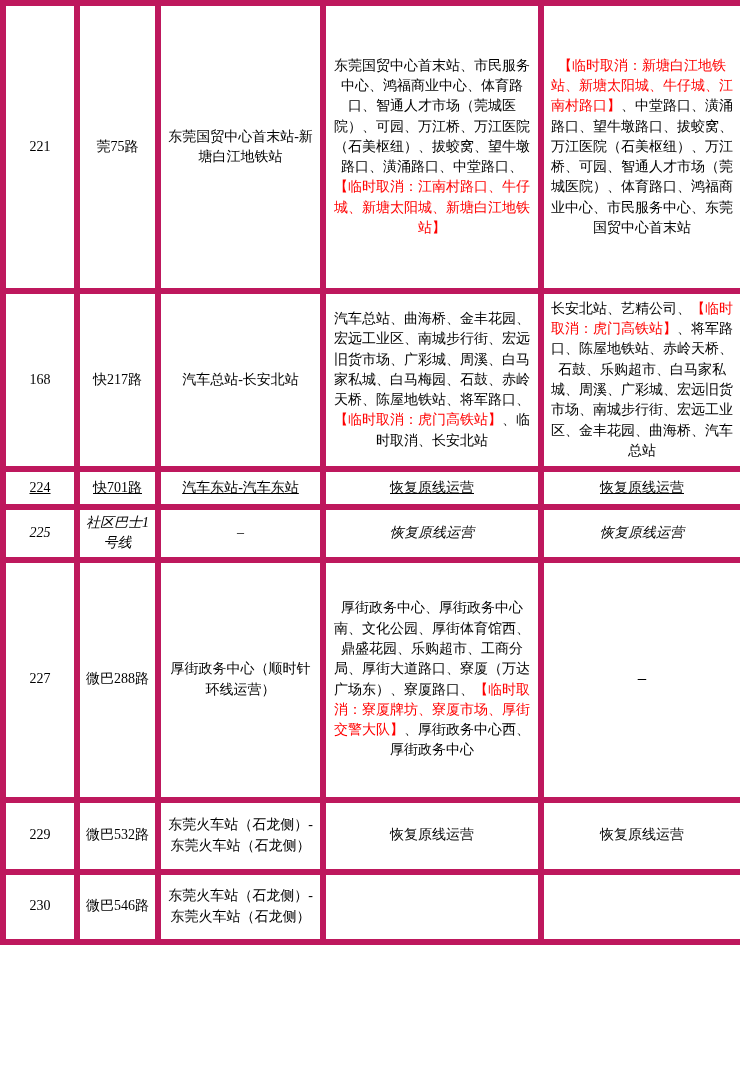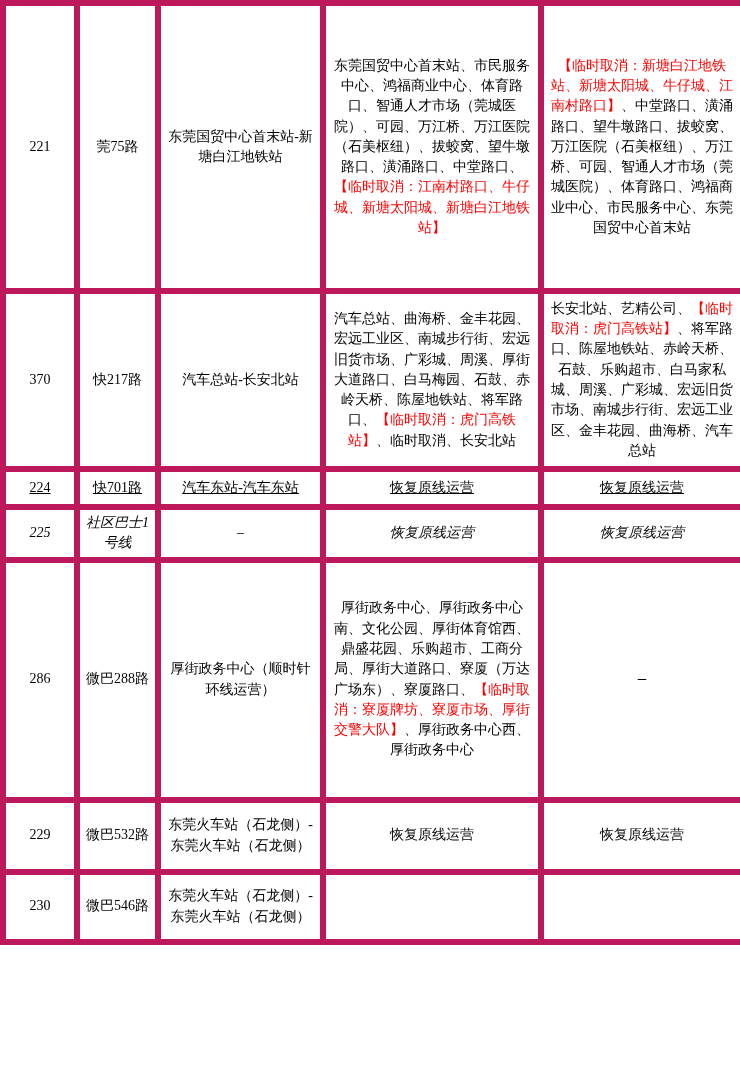--- a/index.html
+++ b/index.html
@@ -53,42 +53,42 @@
     </colgroup>
     <tbody id="rows-container">
         <tr style="height: 288px;">
           <td>221</td>
           <td>莞75路</td>
           <td>东莞国贸中心首末站-新塘白江地铁站</td>
           <td class="dir-cell t-lg"><span>东莞国贸中心首末站、市民服务中心、鸿福商业中心、体育路口、智通人才市场（莞城医院）、可园、万江桥、万江医院（石美枢纽）、拔蛟窝、望牛墩路口、潢涌路口、中堂路口、</span><span class="red">【临时取消：江南村路口、牛仔城、新塘太阳城、新塘白江地铁站】</span></td>
           <td class="dir-cell t-lg"><span class="red">【临时取消：新塘白江地铁站、新塘太阳城、牛仔城、江南村路口】</span><span>、中堂路口、潢涌路口、望牛墩路口、拔蛟窝、万江医院（石美枢纽）、万江桥、可园、智通人才市场（莞城医院）、体育路口、鸿福商业中心、市民服务中心、东莞国贸中心首末站</span></td>
         </tr>
         <tr style="height: 178px;">
-          <td>370</td>
+          <td>168</td>
           <td>快217路</td>
           <td>汽车总站-长安北站</td>
-          <td class="dir-cell t-sm"><span>汽车总站、曲海桥、金丰花园、宏远工业区、南城步行街、宏远旧货市场、广彩城、周溪、厚街大道路口、白马梅园、石鼓、赤岭天桥、陈屋地铁站、将军路口、</span><span class="red">【临时取消：虎门高铁站】</span><span>、临时取消、长安北站</span></td>
+          <td class="dir-cell t-sm"><span>汽车总站、曲海桥、金丰花园、宏远工业区、南城步行街、宏远旧货市场、广彩城、周溪、白马家私城、白马梅园、石鼓、赤岭天桥、陈屋地铁站、将军路口、</span><span class="red">【临时取消：虎门高铁站】</span><span>、临时取消、长安北站</span></td>
           <td class="dir-cell t-sm"><span>长安北站、艺精公司、</span><span class="red">【临时取消：虎门高铁站】</span><span>、将军路口、陈屋地铁站、赤岭天桥、石鼓、乐购超市、白马家私城、周溪、广彩城、宏远旧货市场、南城步行街、宏远工业区、金丰花园、曲海桥、汽车总站</span></td>
         </tr>
         <tr style="height: 38px; text-decoration: underline;">
           <td>224</td>
           <td>快701路</td>
           <td>汽车东站-汽车东站</td>
           <td class="dir-cell"><span>恢复原线运营</span></td>
           <td class="dir-cell"><span>恢复原线运营</span></td>
         </tr>
         <tr style="height: 45px; font-style: italic;">
           <td>225</td>
           <td>社区巴士1号线</td>
           <td>–</td>
           <td class="dir-cell"><span>恢复原线运营</span></td>
           <td class="dir-cell"><span>恢复原线运营</span></td>
         </tr>
         <tr style="height: 240px;">
-          <td>286</td>
+          <td>227</td>
           <td>微巴288路</td>
           <td>厚街政务中心（顺时针环线运营）</td>
           <td class="dir-cell t-md"><span>厚街政务中心、厚街政务中心南、文化公园、厚街体育馆西、鼎盛花园、乐购超市、工商分局、厚街大道路口、寮厦（万达广场东）、寮厦路口、</span><span class="red">【临时取消：寮厦牌坊、寮厦市场、厚街交警大队】</span><span>、厚街政务中心西、厚街政务中心</span></td>
           <td class="dir-cell t-md"><span>—</span></td>
         </tr>
         <tr style="height: 72px;">
           <td>229</td>
           <td>微巴532路</td>
           <td>东莞火车站（石龙侧）-东莞火车站（石龙侧）</td>
           <td class="dir-cell"><span>恢复原线运营</span></td>

